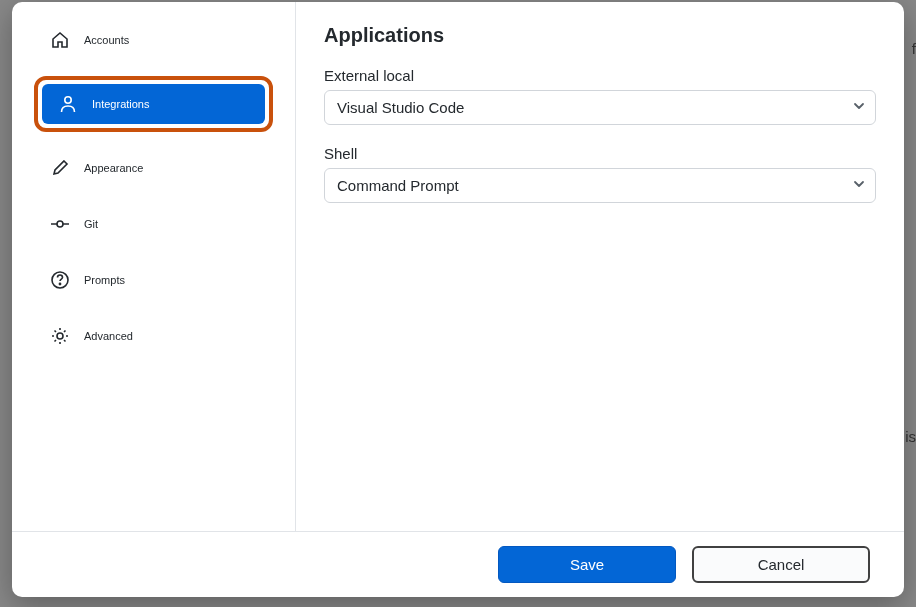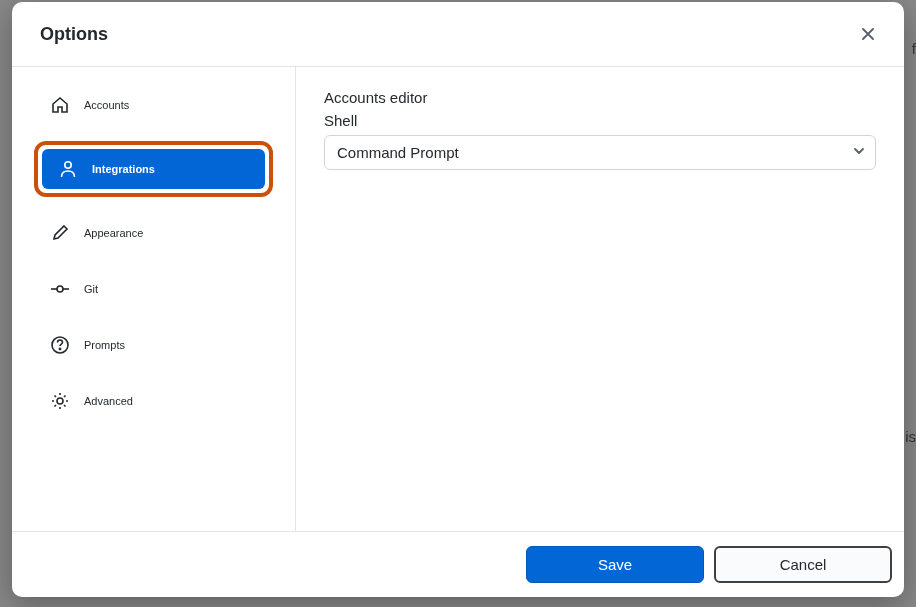--- a/index.html
+++ b/index.html
@@ -87,21 +87,20 @@
       color: #fff;
     }
     .highlight-frame {
       border: 4px solid #c9510c;
       border-radius: 12px;
       padding: 4px;
       margin-bottom: 16px;
     }
     .highlight-frame .sidebar-item {
       margin-bottom: 0;
-      font-weight: bold;
     }
     .icon {
       display: inline-flex;
       width: 20px;
       height: 20px;
       align-items: center;
       justify-content: center;
       flex-shrink: 0;
     }
     .content {
@@ -138,24 +137,24 @@
     .select-chevron {
       position: absolute;
       right: 10px;
       top: 50%;
       transform: translateY(-50%);
       pointer-events: none;
       color: #586069;
     }
     .dialog-footer {
       border-top: 1px solid #e1e4e8;
-      padding: 14px 12px;
+      padding: 14px 34px;
       display: flex;
       justify-content: flex-end;
-      gap: 10px;
+      gap: 16px;
     }
     .btn {
       padding: 8px 24px;
       min-width: 178px;
       border-radius: 6px;
       font-size: 15px;
       cursor: pointer;
       text-align: center;
     }
     .btn-primary {
@@ -170,30 +169,20 @@
     }
   </style>
 </head>
 <body>
 
 <div class="backdrop-text">No local changes</div>
 <div class="backdrop-right" style="top:40px">f</div>
 <div class="backdrop-right" style="top:428px">is</div>
 
 <div class="dialog">
-  <div class="dialog-header">
-    <div class="dialog-title">Options</div>
-    <button class="close-btn">
-      <span class="icon">
-        <svg width="16" height="16" viewBox="0 0 16 16">
-            <path d="M3 3 L13 13 M13 3 L3 13" stroke="currentColor" stroke-width="1.8" stroke-linecap="round" fill="none"></path>
-          </svg>
-      </span>
-    </button>
-  </div>
 
   <div class="dialog-body">
     <div class="sidebar">
 
       <div class="sidebar-item">
         <span class="icon">
           <svg width="20" height="20" viewBox="0 0 20 20" fill="none" stroke="currentColor" stroke-width="1.6">
               <path d="M3 9 L10 3 L17 9 V17 H12 V12 H8 V17 H3 Z"></path>
             </svg>
         </span>
@@ -249,22 +238,31 @@
               <circle cx="10" cy="10" r="3"></circle>
               <path d="M10 2 V4 M10 16 V18 M2 10 H4 M16 10 H18 M4.5 4.5 L6 6 M14 14 L15.5 15.5 M15.5 4.5 L14 6 M6 14 L4.5 15.5"></path>
             </svg>
         </span>
         <span>Advanced</span>
       </div>
 
     </div>
 
     <div class="content">
-
-      <div class="field-label">Accounts editor</div>
+      <div class="section-title">Applications</div>
+
+      <div class="field-label">External local</div>
+      <div class="select-wrap">
+        <div class="select">Visual Studio Code</div>
+        <span class="select-chevron">
+          <svg width="14" height="14" viewBox="0 0 14 14">
+              <path d="M3 5 L7 9 L11 5" stroke="currentColor" stroke-width="1.8" fill="none" stroke-linecap="round" stroke-linejoin="round"></path>
+            </svg>
+        </span>
+      </div>
 
       <div class="field-label">Shell</div>
       <div class="select-wrap">
         <div class="select">Command Prompt</div>
         <span class="select-chevron">
           <svg width="14" height="14" viewBox="0 0 14 14">
               <path d="M3 5 L7 9 L11 5" stroke="currentColor" stroke-width="1.8" fill="none" stroke-linecap="round" stroke-linejoin="round"></path>
             </svg>
         </span>
       </div>

